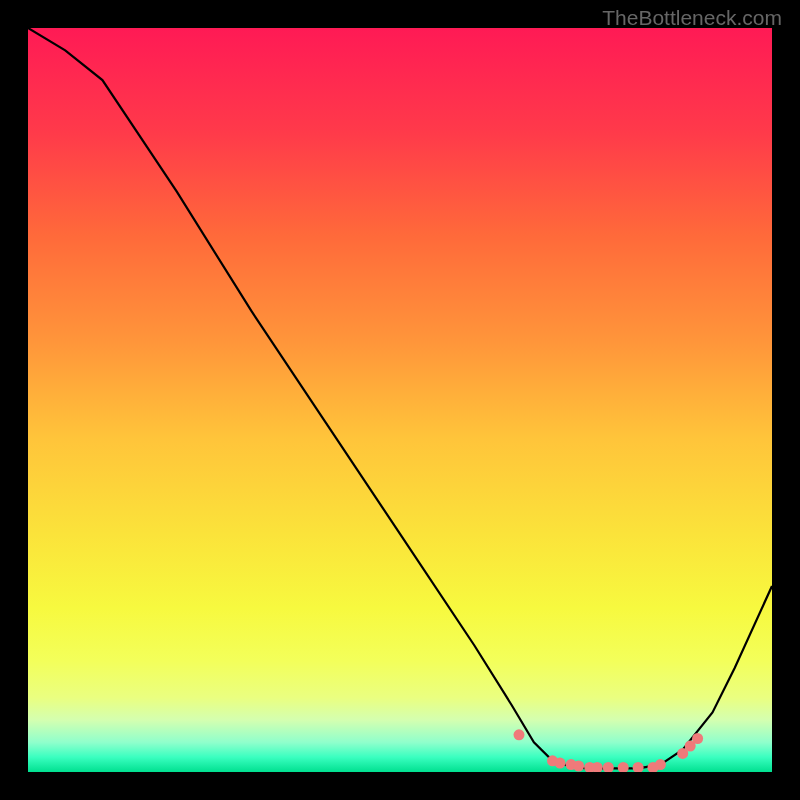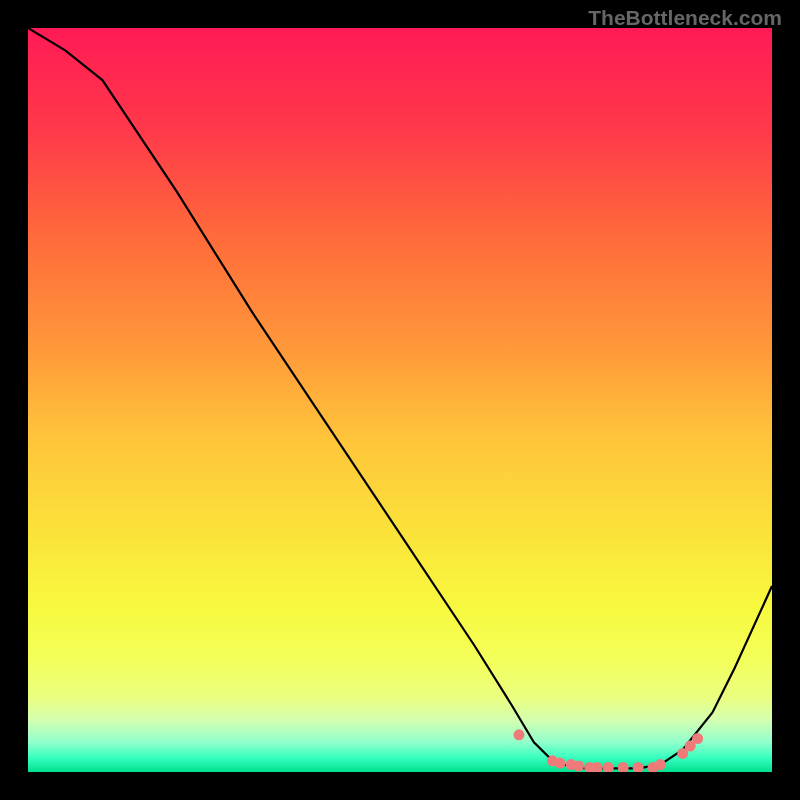--- a/index.html
+++ b/index.html
@@ -10,21 +10,21 @@
     font-family: Arial, sans-serif;
     position: relative;
     overflow: hidden;
   }
   .attribution {
     position: absolute;
     top: 6px;
     right: 18px;
     color: #666;
     font-size: 21px;
-    font-weight: 700;
+    font-weight: 400;
     z-index: 10;
   }
   .plot-area {
     position: absolute;
     left: 28px;
     top: 28px;
     width: 744px;
     height: 744px;
     overflow: hidden;
   }

